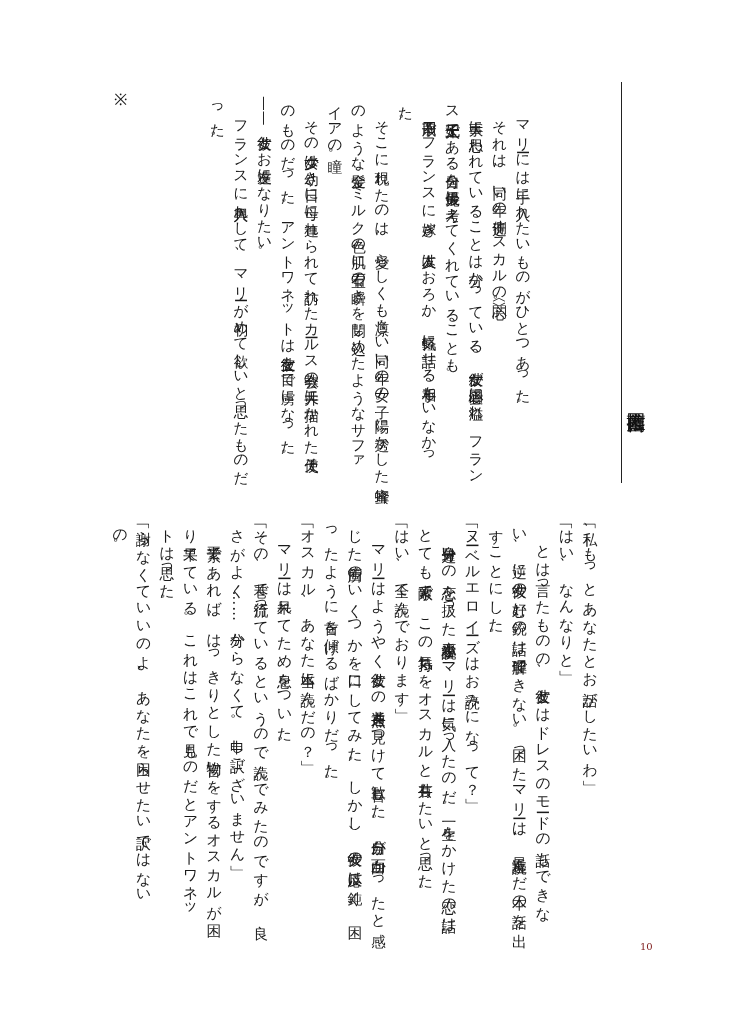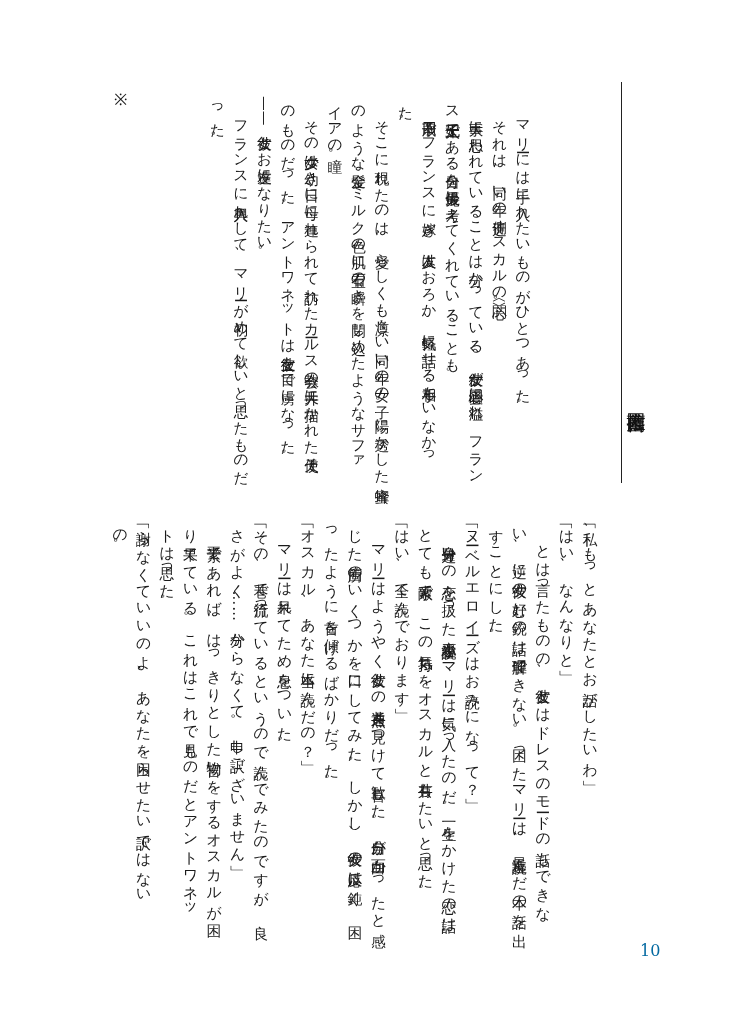--- a/index.html
+++ b/index.html
@@ -7,21 +7,21 @@
          font-family: "DejaVu Serif", "Liberation Serif", serif; color:#1a1a1a; }
   .rule { position:absolute; left:621px; top:82px; width:1px; height:401px; background:#222; }
   .title { position:absolute; left:626px; top:398px; writing-mode:vertical-rl;
            font-size:19px; line-height:22px; letter-spacing:0px; color:#111; }
   .block { position:absolute; writing-mode:vertical-rl; font-size:14.6px;
            line-height:23.5px; letter-spacing:0.1px; white-space:pre-wrap; }
   .block .p { display:block; }
   #top-block { right:195px; top:96px; height:384px; }
   #bottom-block { right:128px; top:519px; height:408px; letter-spacing:1px; font-size:14.8px; }
   .mark { position:absolute; left:114px; top:88px; font-size:16px; }
-  .page-number { position:absolute; left:640px; top:941px; font-size:16px; color:#0369a1; }
+  .page-number { position:absolute; left:640px; top:941px; font-size:10px; color:#7f1d1d; }
 </style>
 </head>
 <body>
 
 <div class="rule"></div>
 <div class="title">推薦図書</div>
 
 <div class="block" id="top-block"><span class="p">　マリーには手に入れたいものがひとつあった。</span><span class="p">　それは、同い年の側近オスカルの〈関心〉。</span><span class="p">　大事に思われていることは分かっている、彼女が愛国心に溢れ、フランス王太子妃である自分を最優先に考えてくれていることも。</span><span class="p">　十四歳でフランスに嫁ぎ、友人はおろか、気軽に話せる相手もいなかった。</span><span class="p">　そこに現れたのは、愛らしくも凛々しい同い年の女の子。陽に透かした蜂蜜のような金髪、ミルク色の肌に宝石の瞬きを閉じ込めたようなサファイアの瞳。</span><span class="p">　その少女は幼き日に母に連れられて訪れたカールス教会の天井に描かれた天使そのものだった。アントワネットは彼女を一目で虜になった。</span><span class="p">——彼女とお友達になりたい。</span><span class="p">　フランスに輿入れして、マリーが初めて欲しいと思ったものだった。</span></div>
 <div class="mark">※</div>
 

